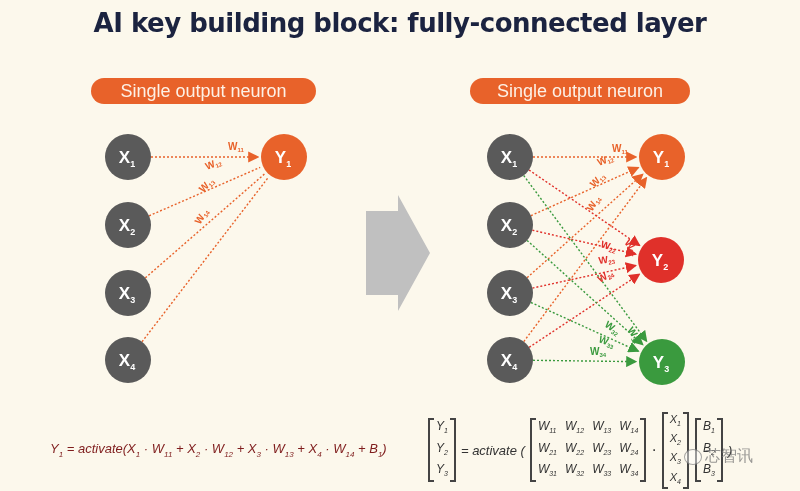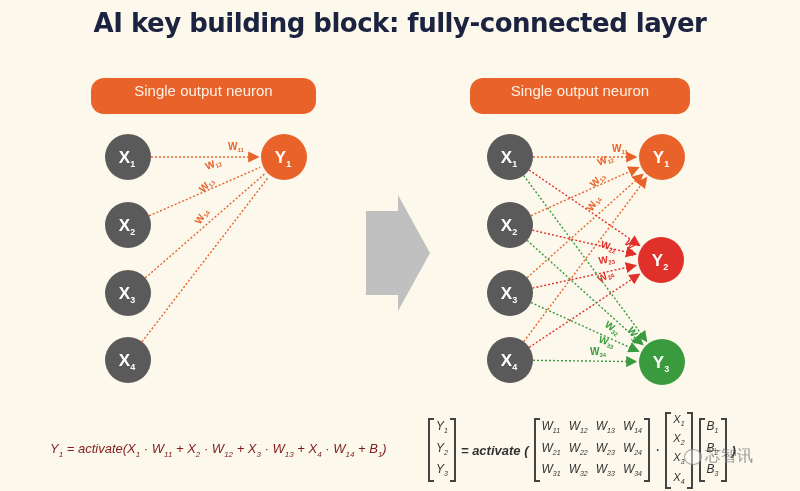--- a/index.html
+++ b/index.html
@@ -9,23 +9,23 @@
       font-family: "DejaVu Sans", sans-serif;
       position: relative;
     }
     #title {
       position: absolute; left: 0; top: 8px; width: 800px;
       text-align: center; font-weight: bold; font-size: 26px;
       color: #1b2340; letter-spacing: -0.5px;
       font-family: "DejaVu Sans", sans-serif;
     }
     .pill {
-      position: absolute; height: 36px; border-radius: 13px;
+      position: absolute; height: 26px; border-radius: 13px;
       background: #e8622a; color: #fdf1e6; text-align: center;
-      line-height: 26px; font-size: 15px;
+      line-height: 26px; font-size: 18px;
       font-family: "Liberation Sans", sans-serif;
     }
     #pill-left { left: 91px; top: 78px; width: 225px; }
     #pill-right { left: 470px; top: 78px; width: 220px; }
     svg#diagram { position: absolute; left: 0; top: 0; }
     .node-label { font-family: "Liberation Sans", sans-serif; font-weight: bold; fill: #ffffff; font-size: 17px; }
     .node-sub { font-size: 9px; }
     .w-label { font-family: "Liberation Sans", sans-serif; font-weight: bold; font-size: 10px; }
     .w-sub { font-size: 6px; }
     .formula {
@@ -45,21 +45,21 @@
     .mat-y { grid-template-columns: auto; }
     .mat-w { grid-template-columns: repeat(4, auto); }
     .mat-x { grid-template-columns: auto; font-size: 11px; line-height: 14px; }
     .mat-b { grid-template-columns: auto; }
     .cap::before, .cap::after {
       content: ""; position: absolute; width: 5px; height: 100%; top: 0;
       border-top: 2px solid #444; border-bottom: 2px solid #444; box-sizing: border-box;
     }
     .cap::before { left: -1px; }
     .cap::after { right: -1px; }
-    .eq-text { font-size: 13px; font-weight: bold; margin: 0 5px; font-style: italic; }
+    .eq-text { font-size: 13px; font-weight: normal; margin: 0 5px; font-style: italic; }
     .dot { margin: 0 5px; font-style: normal; }
     #watermark {
       position: absolute; left: 684px; top: 446px;
       font-family: "DejaVu Sans", sans-serif; font-size: 16px; color: #777;
       opacity: 0.75;
     }
     #watermark .wm-icon {
       display: inline-block; width: 16px; height: 14px; border: 1.5px solid #888;
       border-radius: 50%; vertical-align: middle; margin-right: 3px; background: rgba(255,255,255,0.6);
     }

